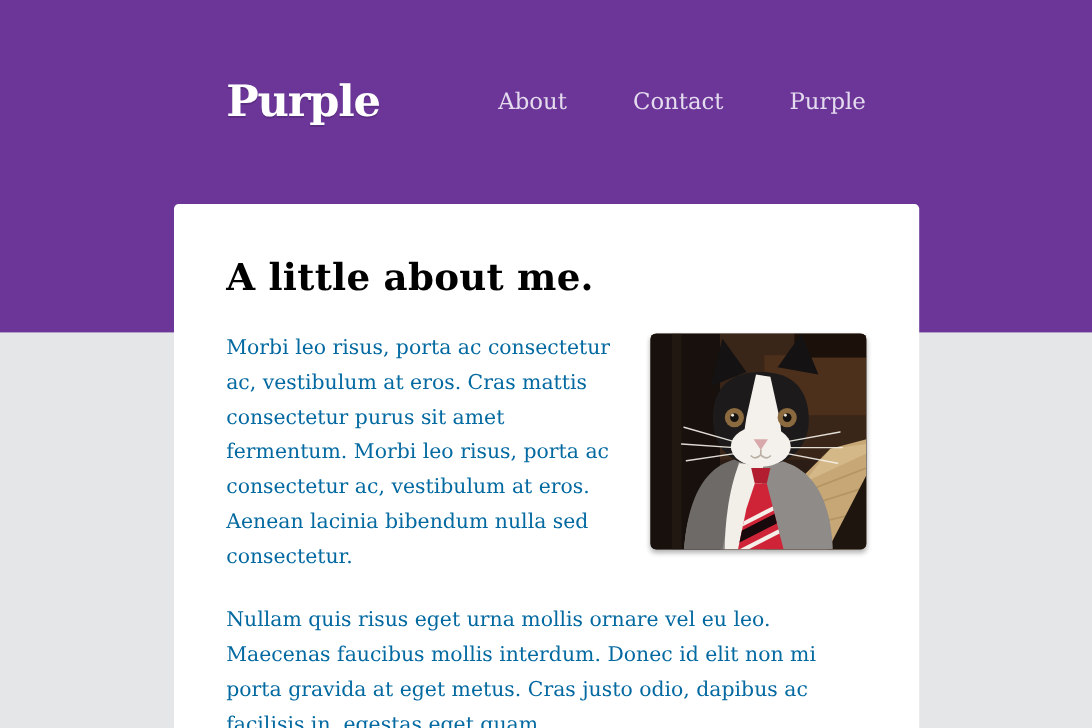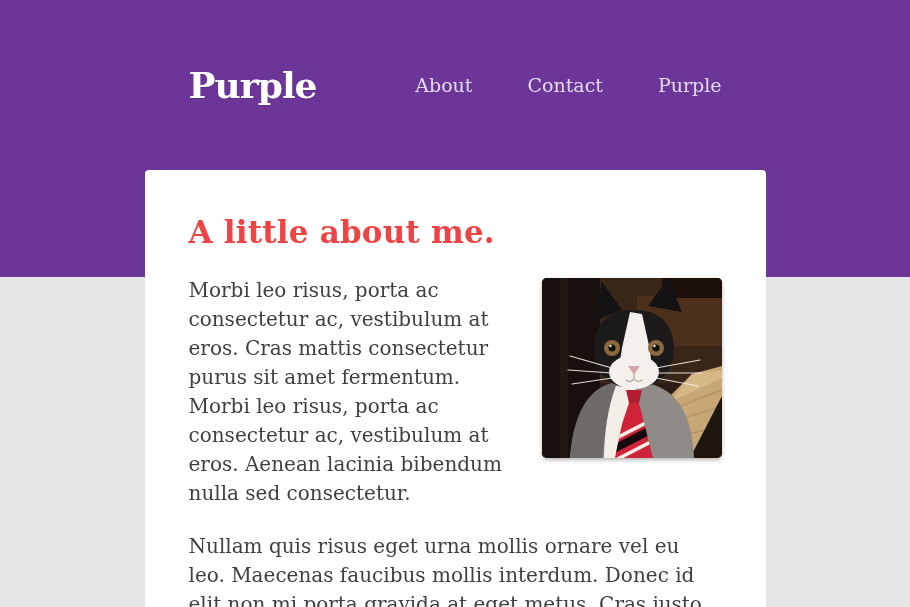--- a/index.html
+++ b/index.html
@@ -47,28 +47,28 @@
   .card {
     position: relative;
     background: #ffffff;
     border-radius: 4px;
     padding: 44px 44px 60px 44px;
     min-height: 560px;
   }
   .card h1 {
     font-size: 31px;
     font-weight: 600;
-    color: #ef4444;
+    color: #000000;
     margin-bottom: 26px;
     letter-spacing: 0.2px;
   }
   .card p {
-    font-size: 20px;
+    font-size: 17px;
     line-height: 29px;
-    color: #404040;
+    color: #0369a1;
     margin-bottom: 24px;
   }
   .photo-frame {
     float: right;
     width: 180px;
     height: 180px;
     margin: 2px 0 25px 30px;
     border-radius: 5px;
     overflow: hidden;
     box-shadow: 0 2px 4px rgba(0,0,0,0.3);

